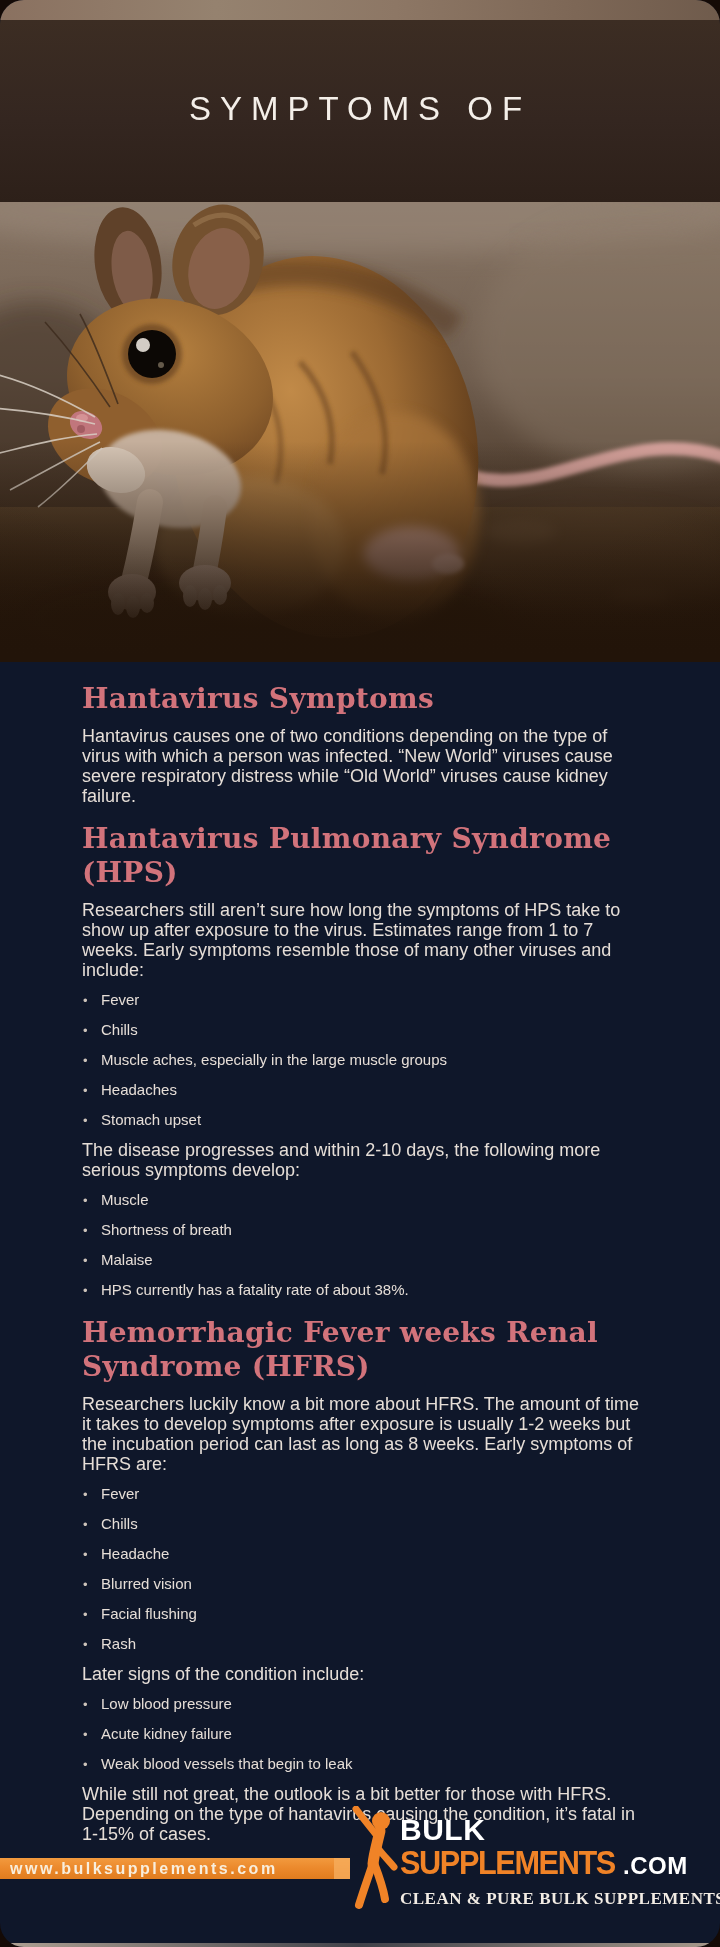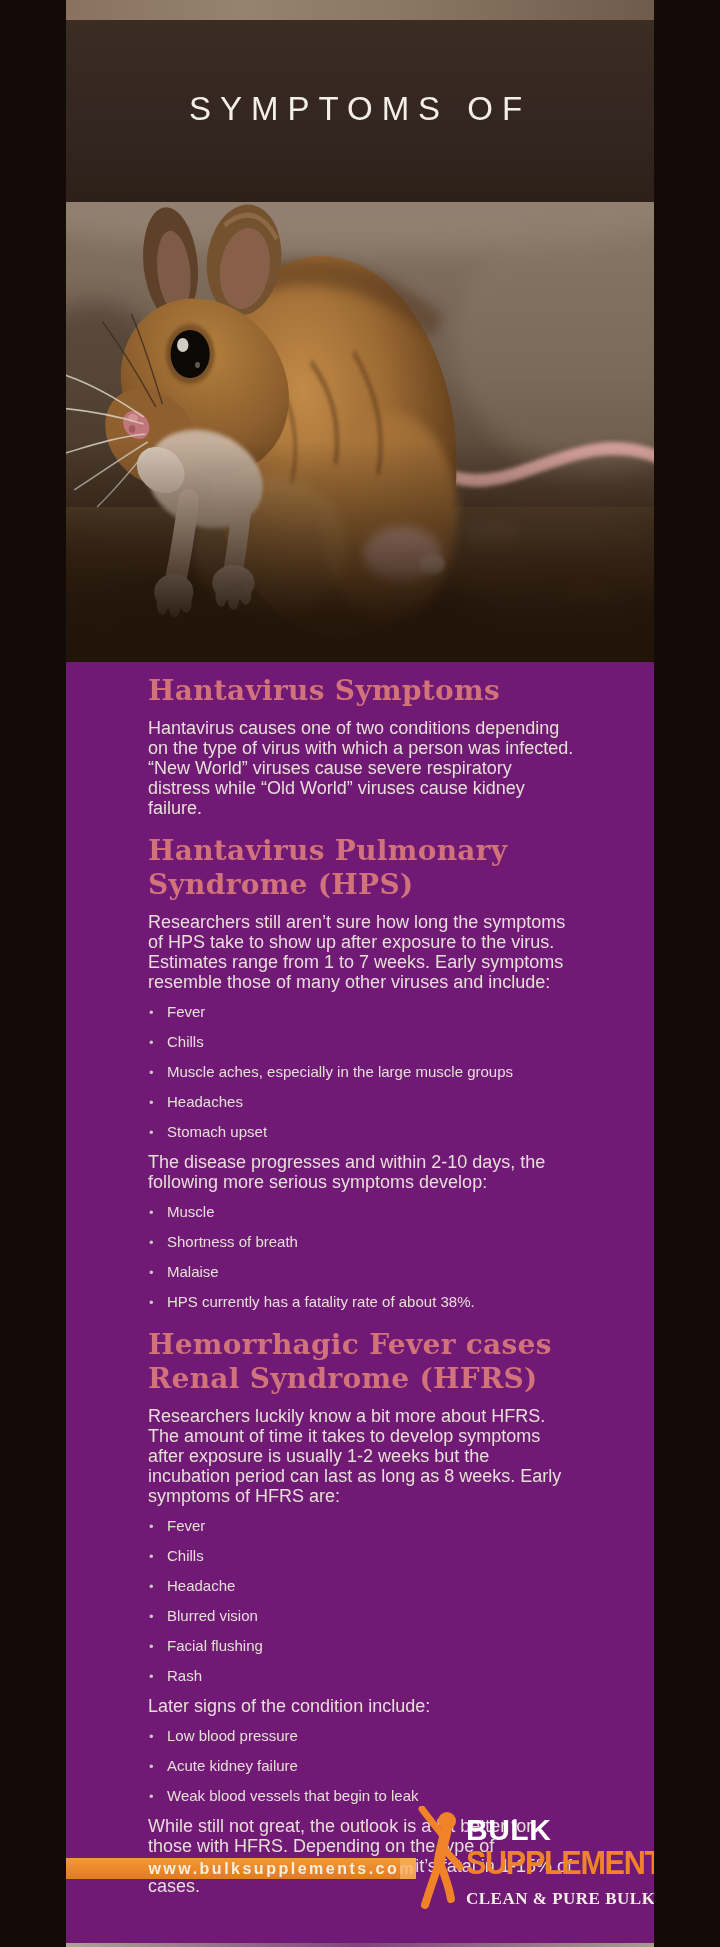--- a/index.html
+++ b/index.html
@@ -1,19 +1,20 @@
 <!DOCTYPE html>
 <html><head>
 <meta charset="utf-8">
 <style>
   html,body{margin:0;padding:0;background:#140a06;}
   .page{
-    position:relative;width:588px;height:1947px;margin:0 auto;
-    background:#701a75;overflow:hidden;
+    position:relative;width:720px;height:1947px;margin:0 auto;
+    background:#0f172a;overflow:hidden;
     font-family:"Liberation Sans",sans-serif;
+    border-radius:24px;
   }
   
   .top-strip{height:20px;background:linear-gradient(90deg,#8a7160 0%,#95826f 30%,#8d7765 55%,#7d6756 80%,#6f5b4c 100%);}
   
   .title-band{
     height:182px;display:flex;flex-direction:column;align-items:center;justify-content:center;
     background:linear-gradient(180deg,#3c2d23 0%,#342620 55%,#2d2019 100%);
   }
   .supertitle{
     color:#f4efe9;font-size:33px;font-weight:400;letter-spacing:9px;
@@ -32,33 +33,33 @@
       radial-gradient(120% 90% at 50% 30%, rgba(34,20,9,0) 55%, rgba(34,20,9,.35) 100%),
       linear-gradient(180deg, rgba(34,20,9,0) 52%, rgba(34,20,9,.55) 74%, rgba(34,20,9,.92) 90%, #221409 99%);
   }
   
   .content{position:relative;padding:0 78px 0 82px;}
   .content h2{
     font-family:"DejaVu Serif","Liberation Serif",serif;
     color:#d2737b;font-size:28px;line-height:34px;font-weight:700;
     letter-spacing:.3px;margin:16px 0 10px;
   }
-  .content h2.first{margin-top:12px;}
+  .content h2.first{margin-top:20px;}
   .content p{color:#e6ded7;font-size:18px;line-height:20px;margin:0 0 10px;}
   .content ul{list-style:none;margin:0 0 4px;padding:0;}
   .content li{
     position:relative;color:#e6ded7;font-size:15px;line-height:20px;
     margin:0 0 10px;padding-left:19px;
   }
   .content li::before{content:"•";position:absolute;left:1px;top:1px;font-size:13px;color:#cdc3ba;}
   
   .url-bar{
     position:absolute;left:0;top:1858px;width:350px;height:21px;
     background:linear-gradient(180deg,#f29a3e 0%,#ec8a2d 45%,#e07c1e 100%);
-    display:flex;align-items:center;justify-content:flex-end;padding-left:10px;box-sizing:border-box;
+    display:flex;align-items:center;justify-content:flex-start;padding-left:10px;box-sizing:border-box;
   }
   .url-bar::after{content:"";position:absolute;right:0;top:0;width:16px;height:100%;background:#f6ad5c;opacity:.8;}
   .url-text{color:#f8eedd;font-size:16px;font-weight:600;letter-spacing:2.5px;white-space:nowrap;}
   .logo{position:absolute;left:350px;top:1806px;width:320px;height:110px;}
   .logo-figure{position:absolute;left:0;top:0;width:50px;height:106px;}
   .logo-text{position:absolute;left:50px;top:10px;}
   .logo-bulk{
     color:#ffffff;font-size:30px;font-weight:700;line-height:28px;letter-spacing:.5px;
   }
   .logo-row{display:flex;align-items:baseline;line-height:38px;}
@@ -211,21 +212,21 @@
       <p>The disease progresses and within 2-10 days, the following more serious symptoms develop:</p>
       <ul>
         <li>Muscle</li>
         <li>Shortness of breath</li>
         <li>Malaise</li>
         <li>HPS currently has a fatality rate of about 38%.</li>
       </ul>
     </section>
 
     <section>
-      <h2>Hemorrhagic Fever cases Renal Syndrome (HFRS)</h2>
+      <h2>Hemorrhagic Fever weeks Renal Syndrome (HFRS)</h2>
       <p>Researchers luckily know a bit more about HFRS. The amount of time it takes to develop symptoms after exposure is usually 1-2 weeks but the incubation period can last as long as 8 weeks. Early symptoms of HFRS are:</p>
       <ul>
         <li>Fever</li>
         <li>Chills</li>
         <li>Headache</li>
         <li>Blurred vision</li>
         <li>Facial flushing</li>
         <li>Rash</li>
       </ul>
       <p>Later signs of the condition include:</p>

